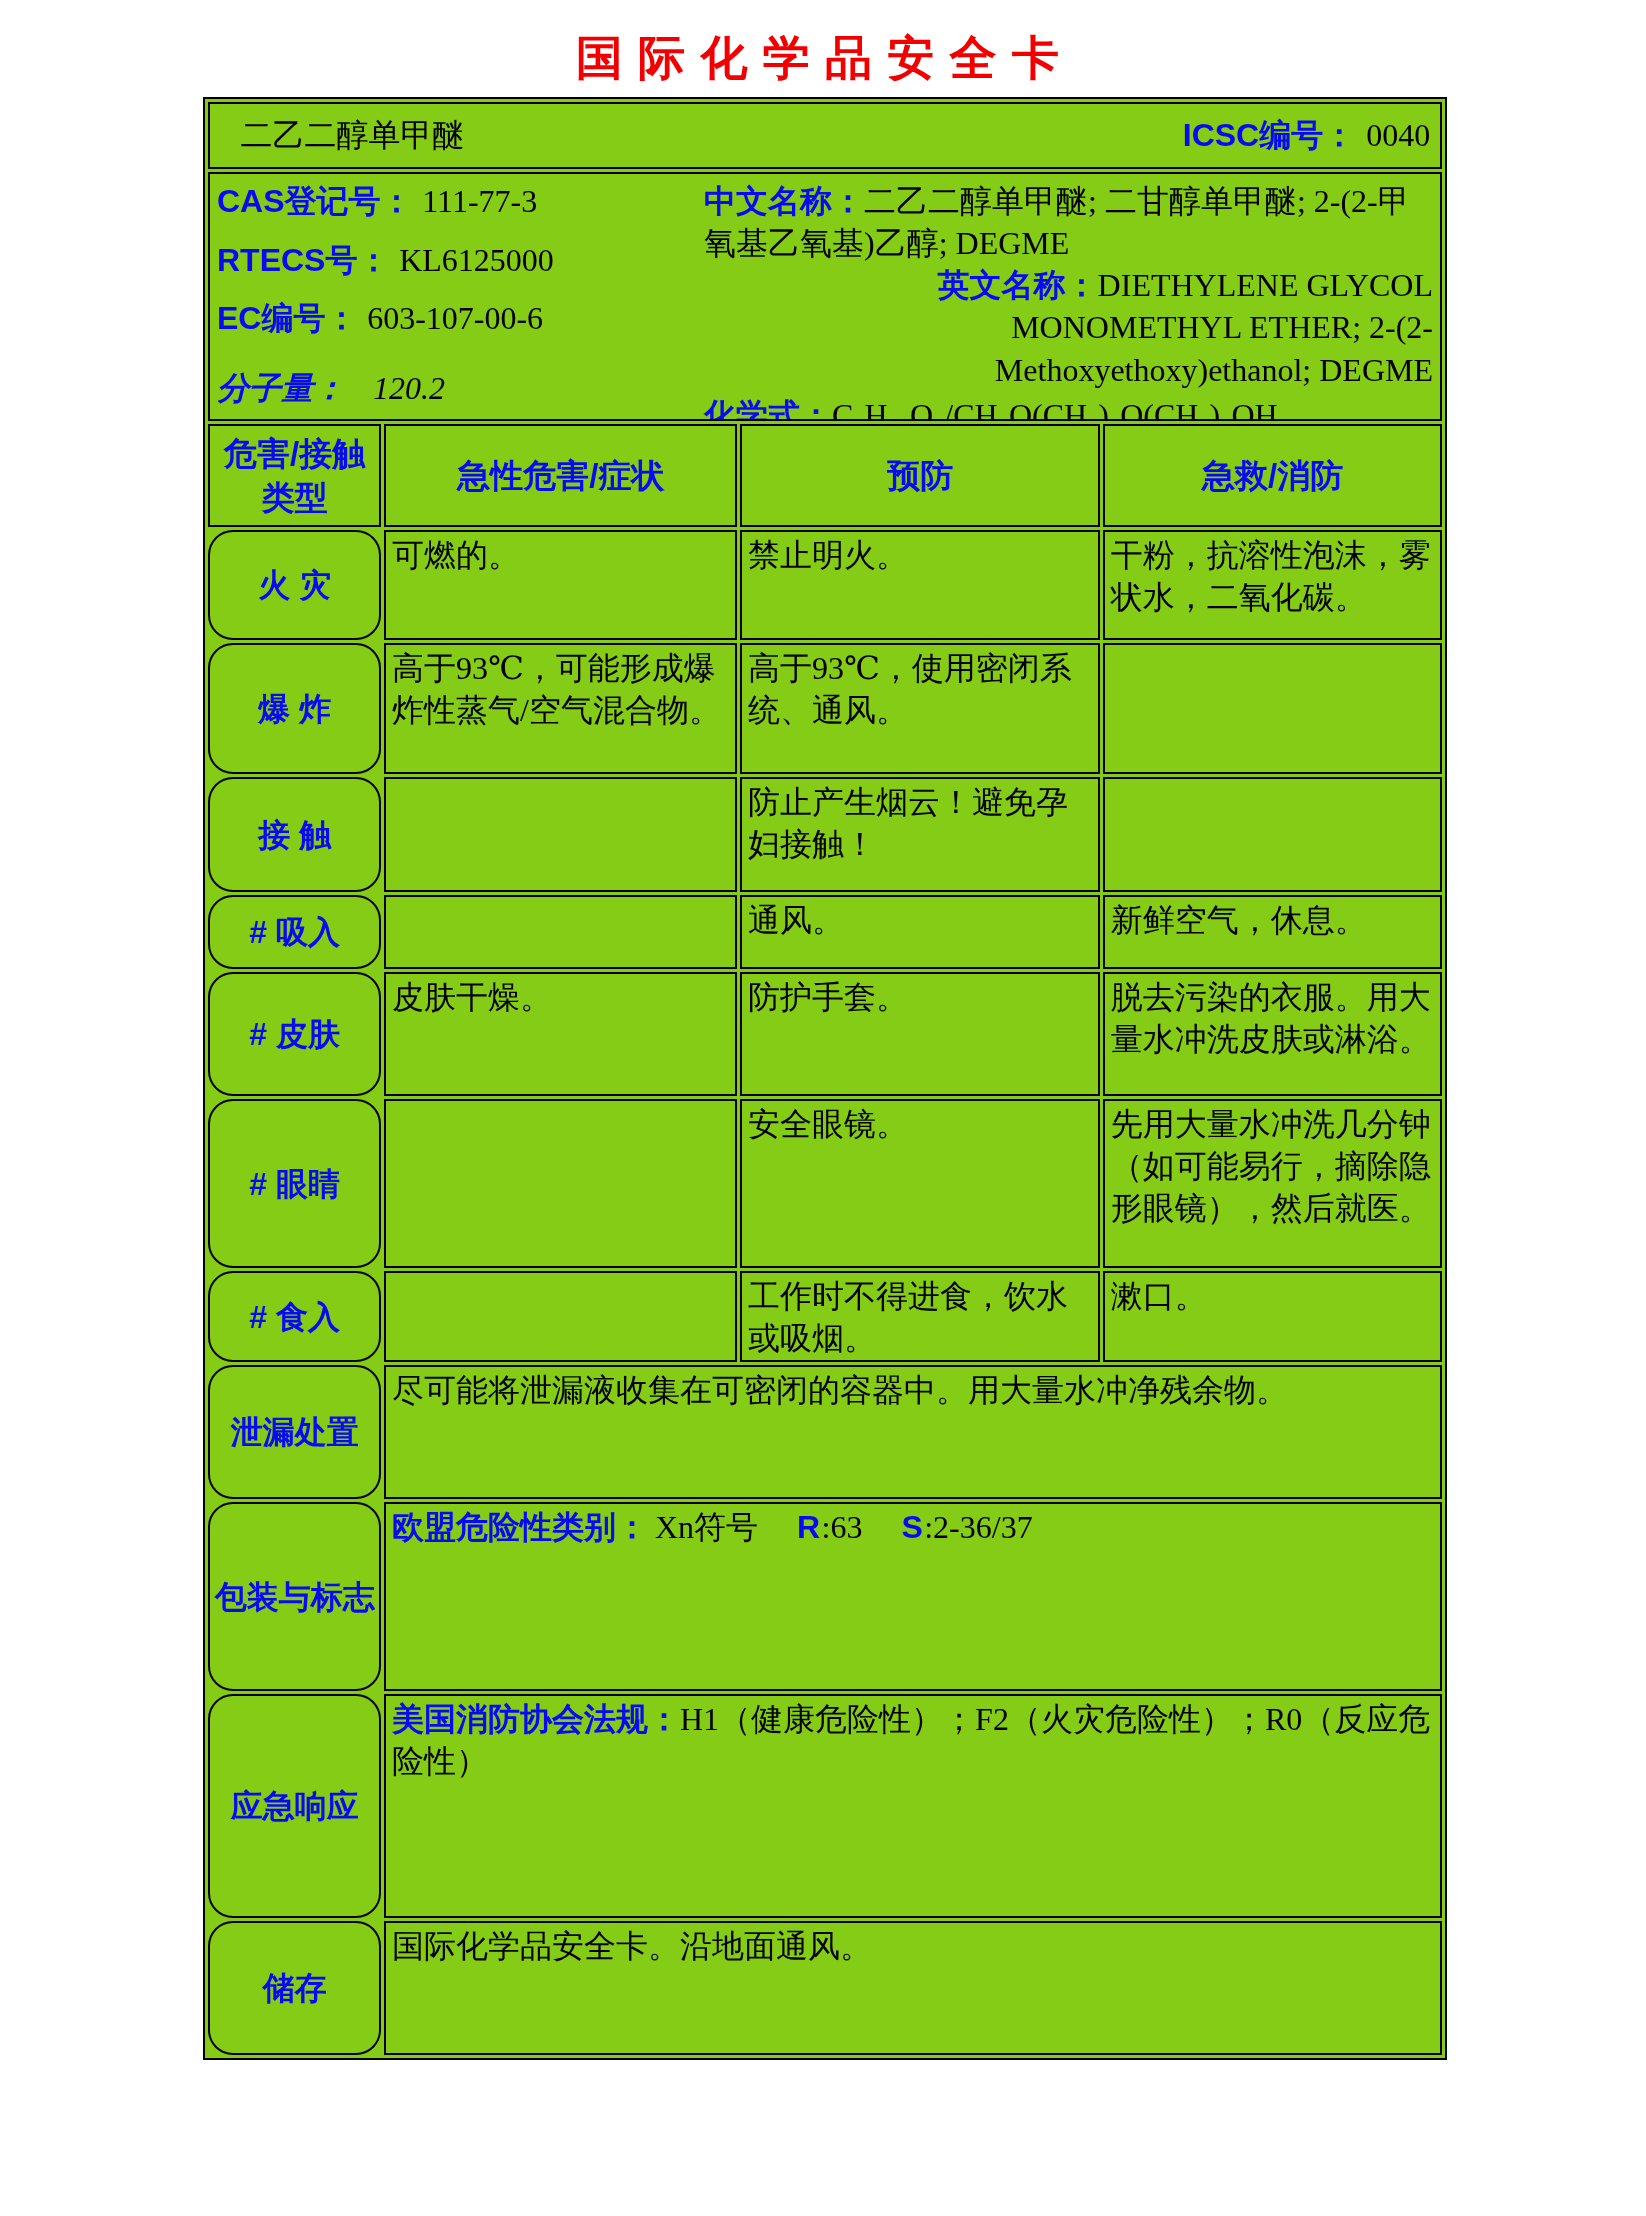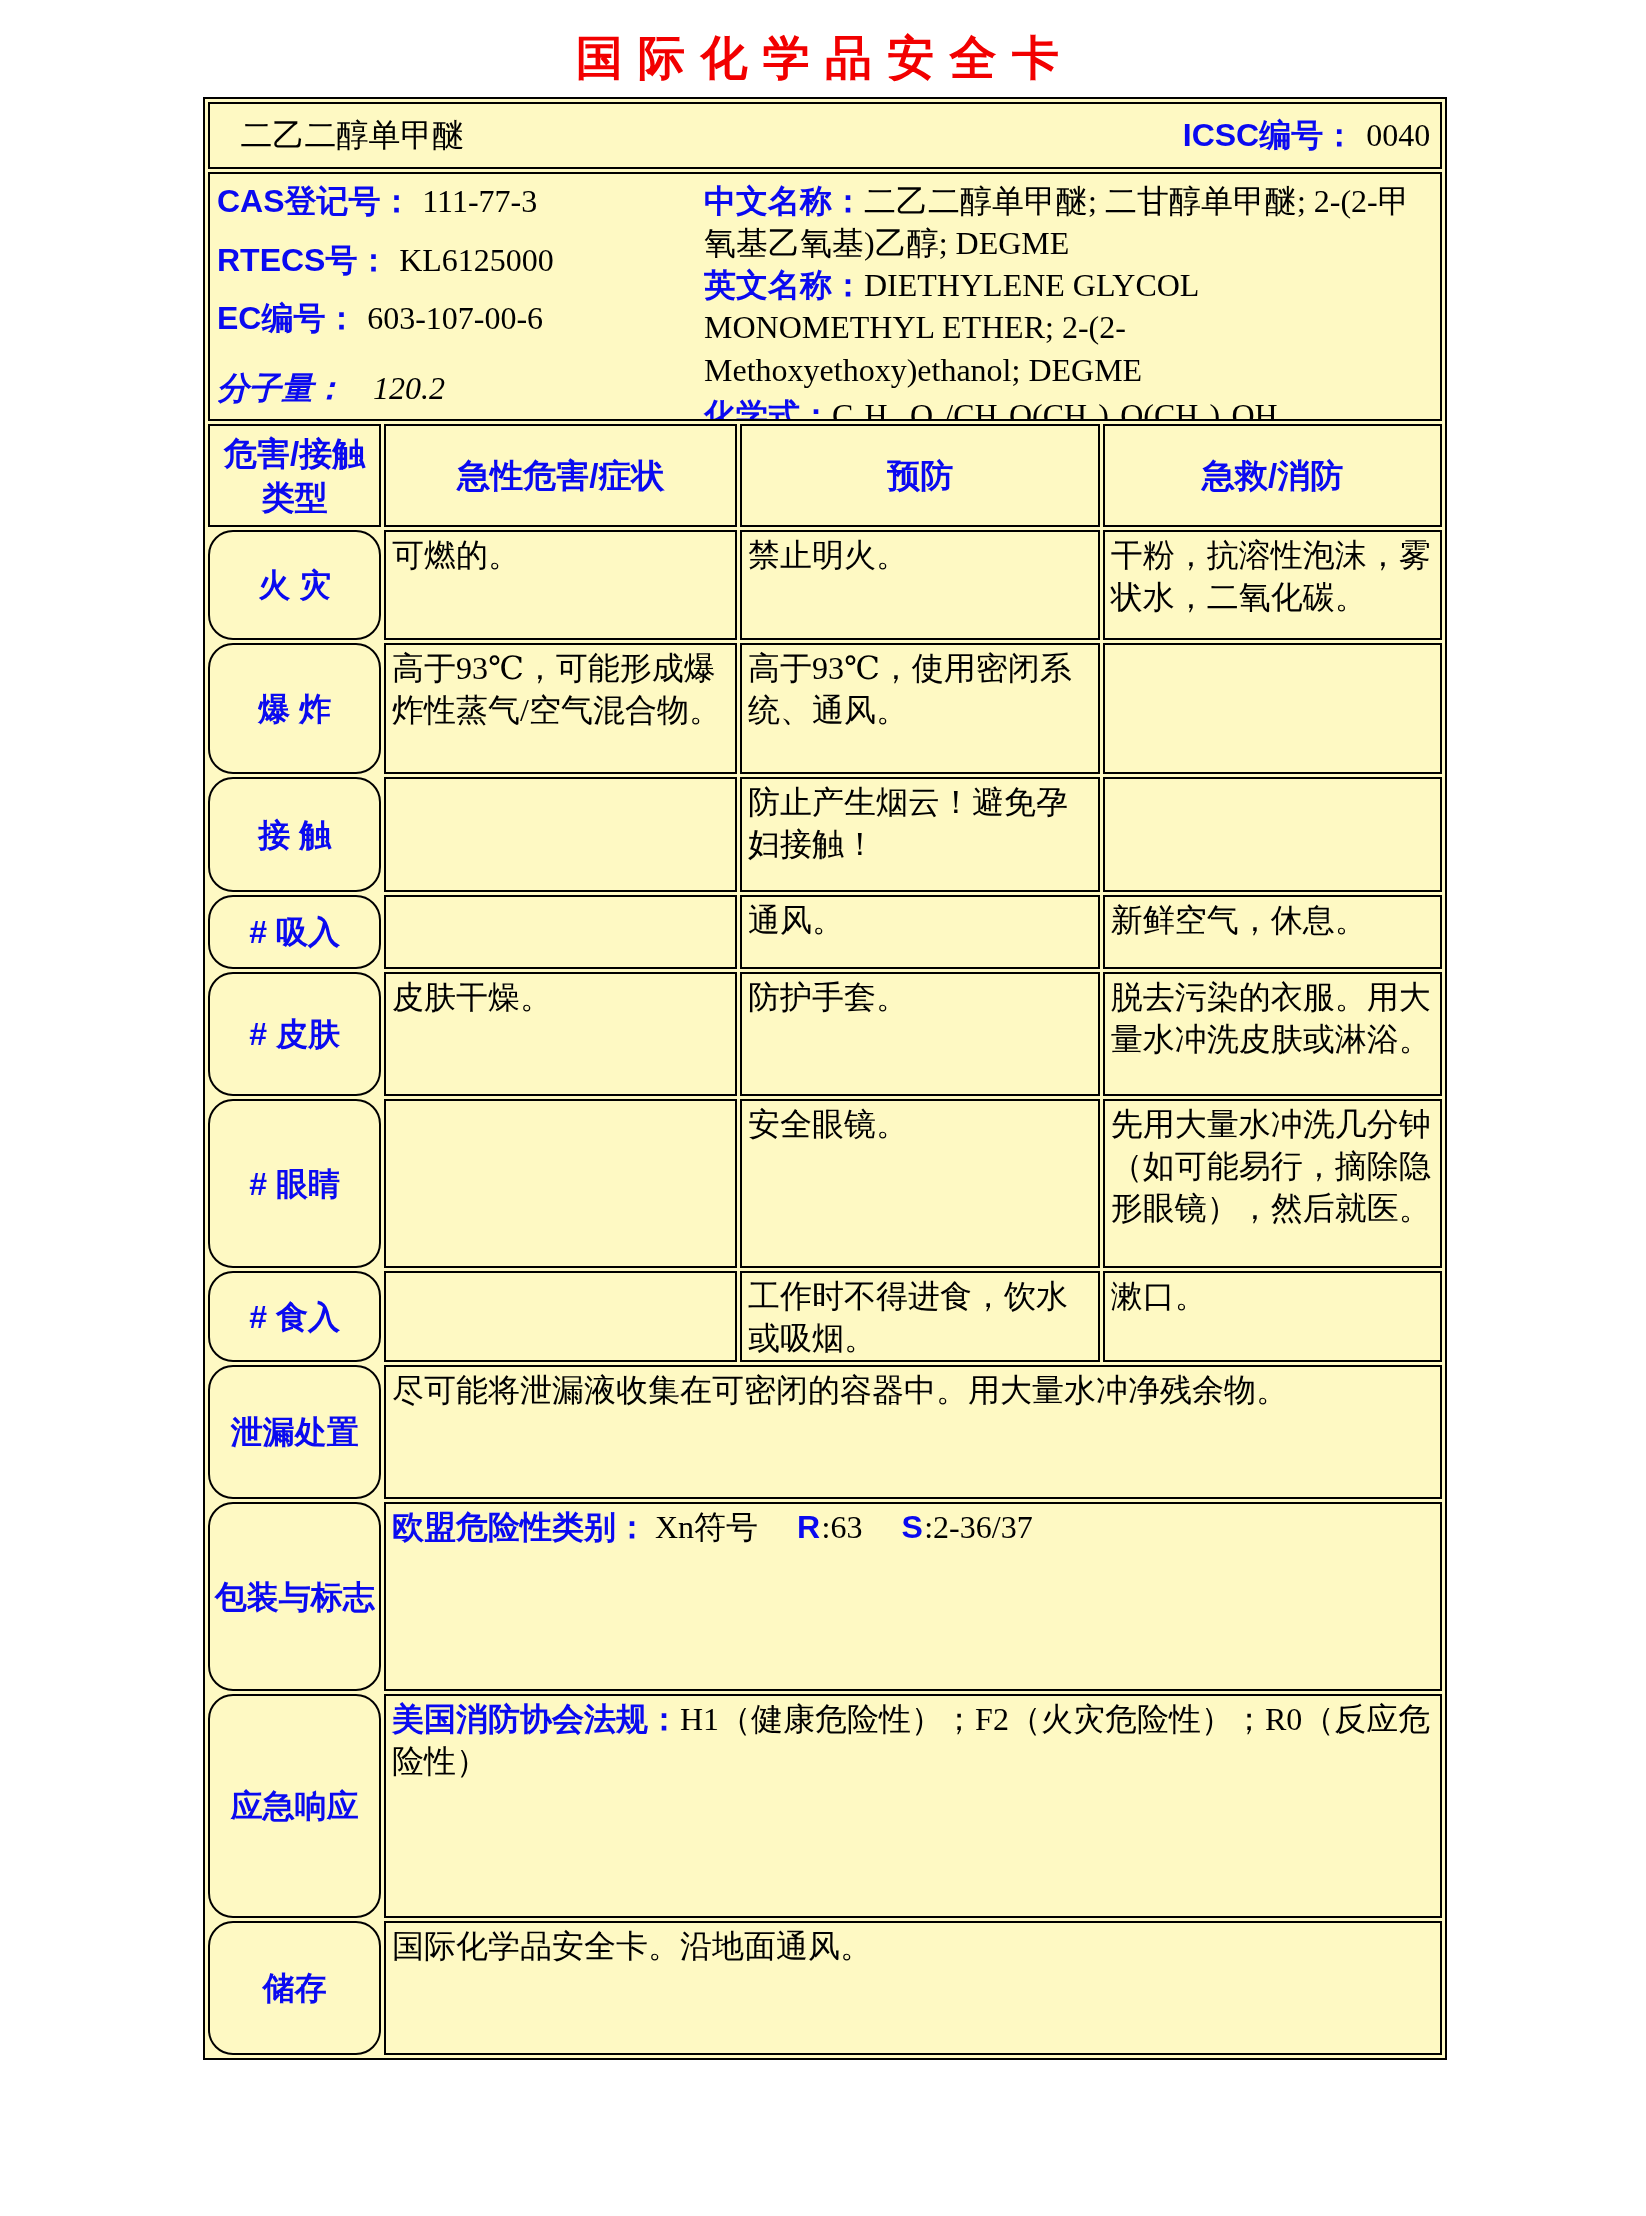--- a/index.html
+++ b/index.html
@@ -18,21 +18,21 @@
     position:absolute;top:27px;left:203px;width:1244px;
     text-align:center;font-size:47px;font-weight:bold;
     color:var(--title-red);letter-spacing:15.3px;
     font-family:"DejaVu Serif","Liberation Serif",serif;
     white-space:nowrap;
   }
   table.card{
     position:absolute;top:97px;left:203px;width:1244px;
     border-collapse:separate;border-spacing:3.5px;
     border:2.1px solid var(--border-black);
-    table-layout:fixed;background:#fef9c3;
+    table-layout:fixed;background:#84cc16;
   }
   td{
     border:2.1px solid var(--border-black);
     vertical-align:top;padding:1.4px 5.6px;
     font-size:32px;line-height:1.32;
     color:var(--text-black);
     font-family:"Liberation Serif","DejaVu Serif",serif;
     overflow:hidden;
   }
   td.label-cell{
@@ -57,21 +57,21 @@
   .icsc-number{margin-left:11px;}
   
   td.id-cell{padding:5.6px 7px;}
   .id-flex{display:flex;height:234px;}
   .id-left{width:487px;flex:none;display:flex;flex-direction:column;}
   .id-left .id-line{margin-bottom:16.7px;}
   .id-line .val{margin-left:9.7px;}
   .mw-line{margin-top:auto;margin-bottom:4.2px;font-style:italic;}
   .mw-line .val{margin-left:28px;}
   .id-right{flex:1;display:flex;flex-direction:column;}
-  .en-para{margin-top:auto;}
+  .en-para{margin-top:auto;text-align:right;}
   .formula-line{margin-top:2.8px;margin-bottom:1.4px;white-space:nowrap;}
   sub{font-size:70%;line-height:0;position:relative;top:0.22em;}
   
   .eu-line .sym{margin-left:7px;}
   .gap-l{margin-left:39px;}
   .rs-val{margin-left:1.4px;}
 </style>
 </head>
 <body>
 

